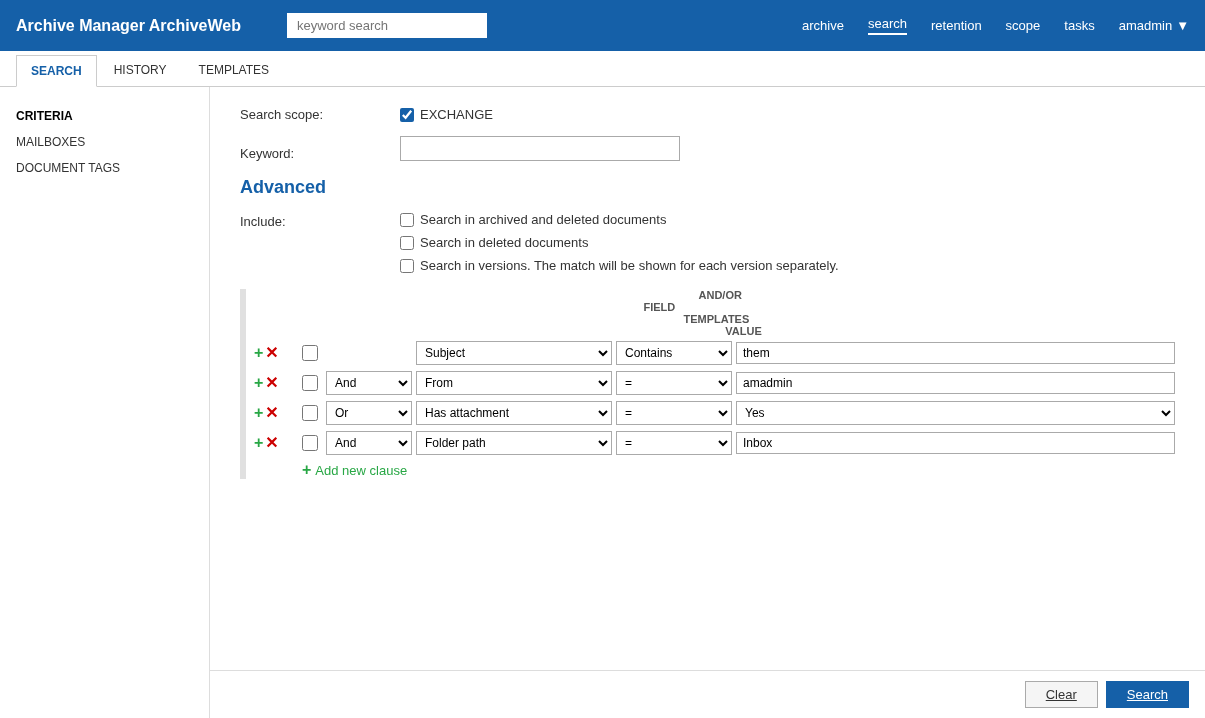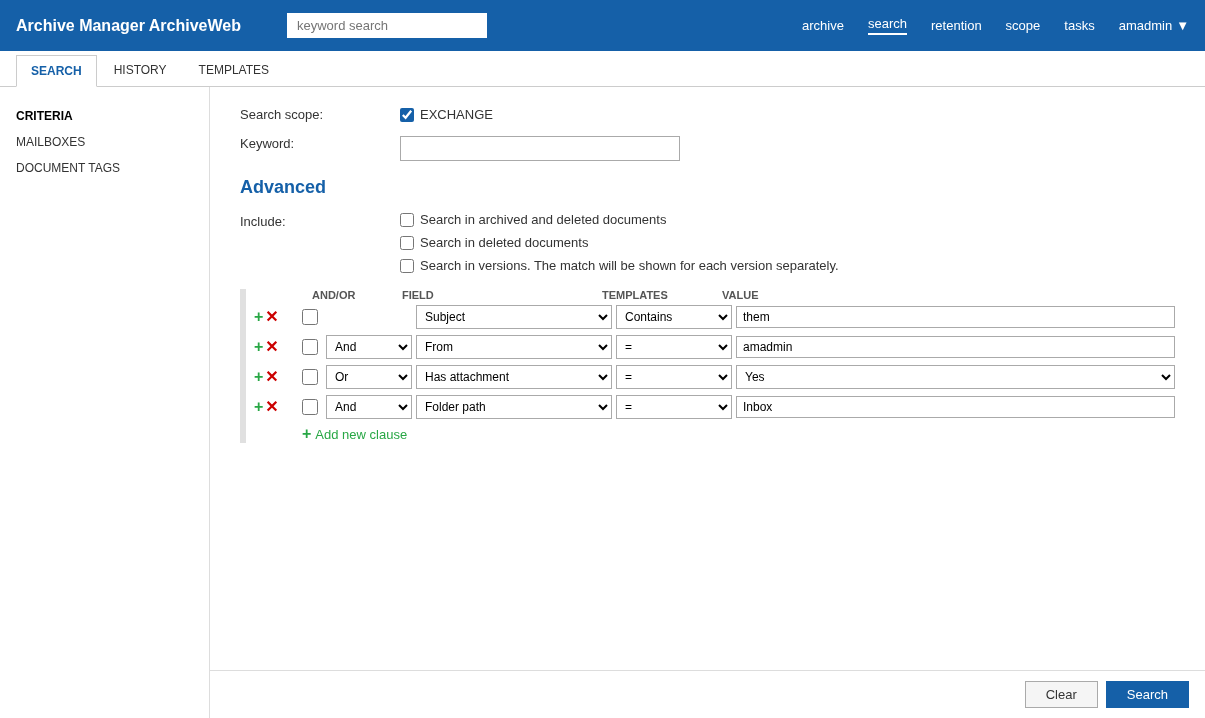--- a/index.html
+++ b/index.html
@@ -109,21 +109,21 @@
       flex: 1;
       background: white;
       padding: 20px 30px;
       overflow-y: auto;
       position: relative;
     }
 
     
     .form-row {
       display: flex;
-      align-items: flex-start;
+      align-items: flex-end;
       margin-bottom: 14px;
     }
     .form-label {
       width: 160px;
       font-size: 13px;
       color: #333;
       flex-shrink: 0;
     }
     .form-control {
       display: flex;
@@ -186,20 +186,21 @@
       cursor: col-resize;
     }
     .clauses-inner {
       flex: 1;
     }
     .clauses-header {
       display: flex;
       align-items: center;
       margin-bottom: 4px;
       padding-left: 58px;
+      flex-direction: column;
     }
     .col-andor { width: 90px; font-size: 11px; font-weight: bold; color: #555; }
     .col-field { width: 200px; font-size: 11px; font-weight: bold; color: #555; }
     .col-operator { width: 120px; font-size: 11px; font-weight: bold; color: #555; }
     .col-value { flex: 1; font-size: 11px; font-weight: bold; color: #555; }
 
     .clause-row {
       display: flex;
       align-items: center;
       margin-bottom: 6px;
@@ -292,20 +293,21 @@
       width: 100%;
       justify-content: flex-end;
     }
     .btn-footer {
       padding: 5px 20px;
       font-size: 13px;
       border: 1px solid #aaa;
       background: #f5f5f5;
       cursor: pointer;
       color: #333;
+      text-decoration: underline;
     }
     .btn-search {
       background: #1560a8;
       color: white;
       border-color: #1560a8;
     }
 
     
     .checked-blue {
       accent-color: #1560a8;

